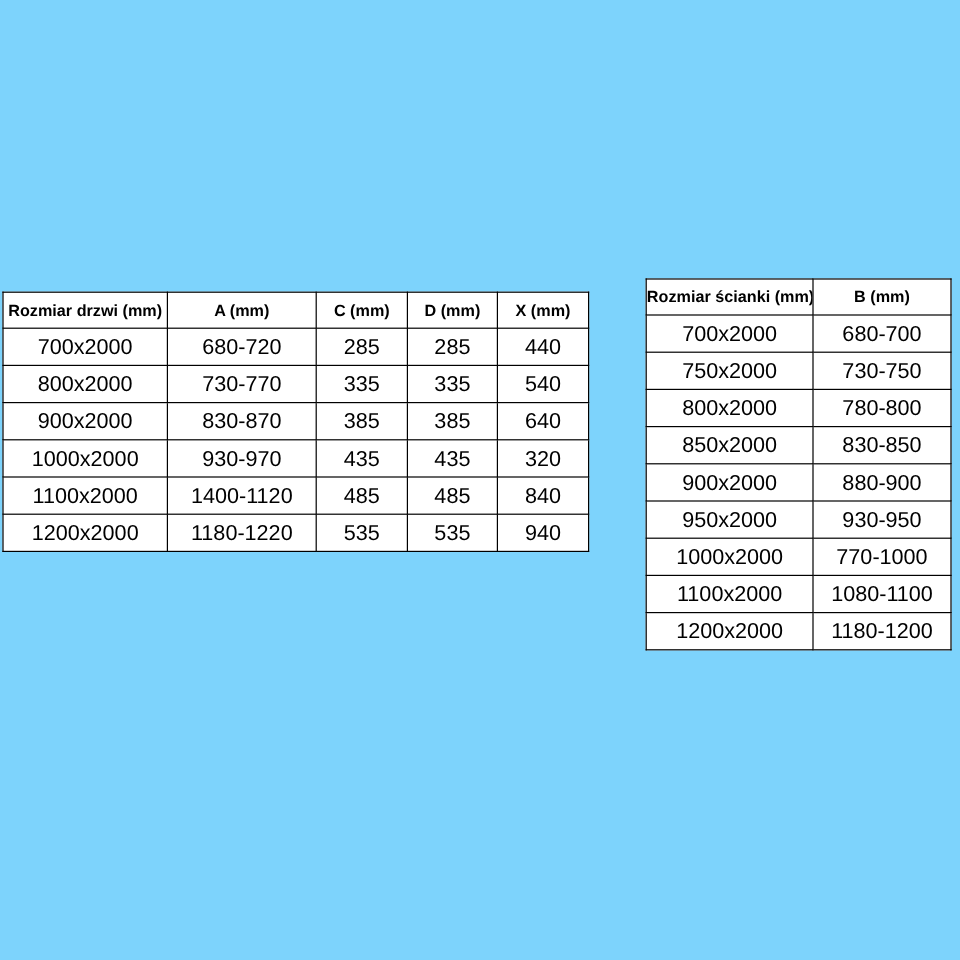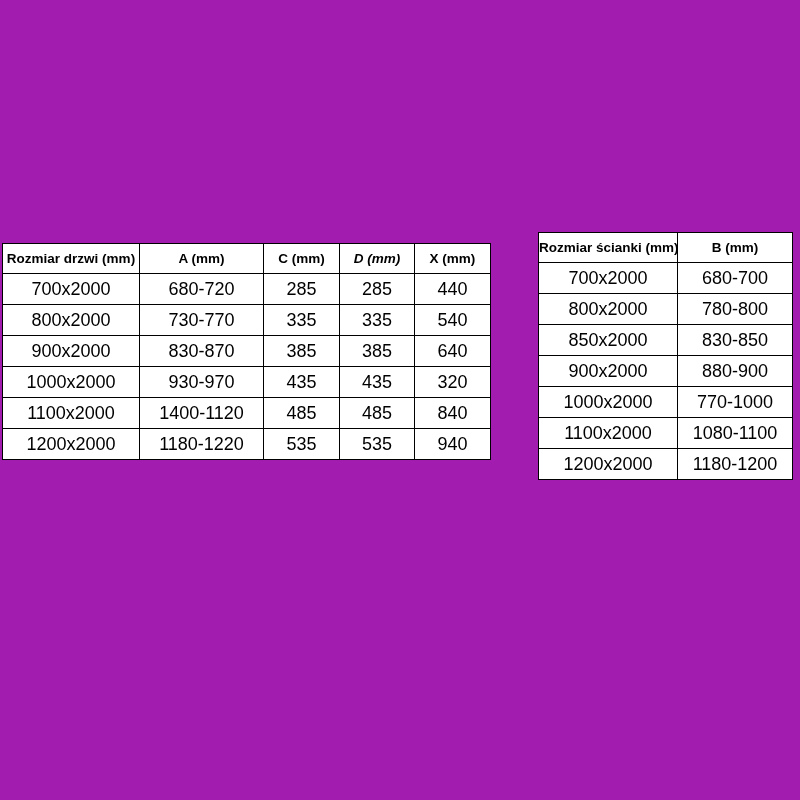--- a/index.html
+++ b/index.html
@@ -8,21 +8,21 @@
     width: 800px;
     height: 800px;
     background: #ffffff;
     font-family: "Liberation Sans", sans-serif;
     color: #000000;
   }
   .page {
     position: relative;
     width: 800px;
     height: 800px;
-    background: #a21caf;
+    background: #7dd3fc;
     overflow: hidden;
   }
   table.spec-table {
     position: absolute;
     border-collapse: collapse;
     table-layout: fixed;
     background: #ffffff;
   }
   table.spec-table th,
   table.spec-table td {
@@ -45,21 +45,21 @@
   }
   
   #doors-table {
     left: 2px;
     top: 243px;
     width: 483px;
   }
   #doors-table th:nth-child(1) { width: 136px; }
   #doors-table th:nth-child(2) { width: 123px; margin-top: 28px; }
   #doors-table th:nth-child(3) { width: 75px; }
-  #doors-table th:nth-child(4) { width: 74px; font-style: italic; }
+  #doors-table th:nth-child(4) { width: 74px; }
   #doors-table th:nth-child(5) { width: 75px; }
   
   #wall-table {
     left: 538px;
     top: 232px;
     width: 252px;
   }
   #wall-table th:nth-child(1) { width: 138px; }
   #wall-table th:nth-child(2) { width: 114px; }
 </style>
@@ -130,30 +130,38 @@
           <th>Rozmiar ścianki (mm)</th>
           <th>B (mm)</th>
         </tr>
     </thead>
     <tbody>
         <tr>
           <td>700x2000</td>
           <td>680-700</td>
         </tr>
         <tr>
+          <td>750x2000</td>
+          <td>730-750</td>
+        </tr>
+        <tr>
           <td>800x2000</td>
           <td>780-800</td>
         </tr>
         <tr>
           <td>850x2000</td>
           <td>830-850</td>
         </tr>
         <tr>
           <td>900x2000</td>
           <td>880-900</td>
+        </tr>
+        <tr>
+          <td>950x2000</td>
+          <td>930-950</td>
         </tr>
         <tr>
           <td>1000x2000</td>
           <td>770-1000</td>
         </tr>
         <tr>
           <td>1100x2000</td>
           <td>1080-1100</td>
         </tr>
         <tr>

